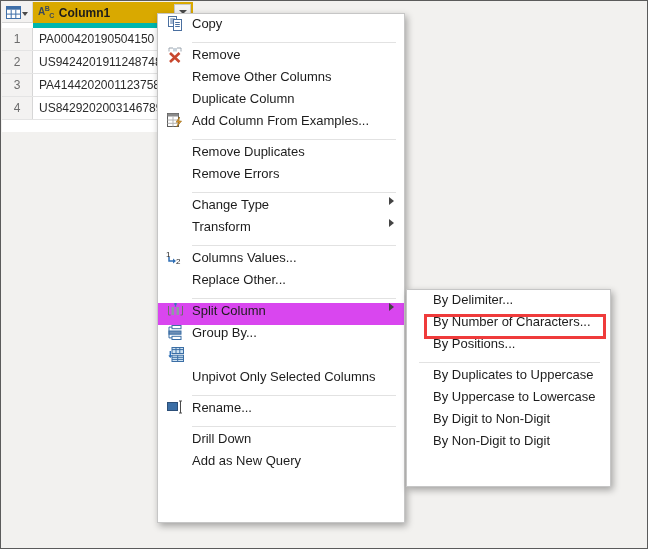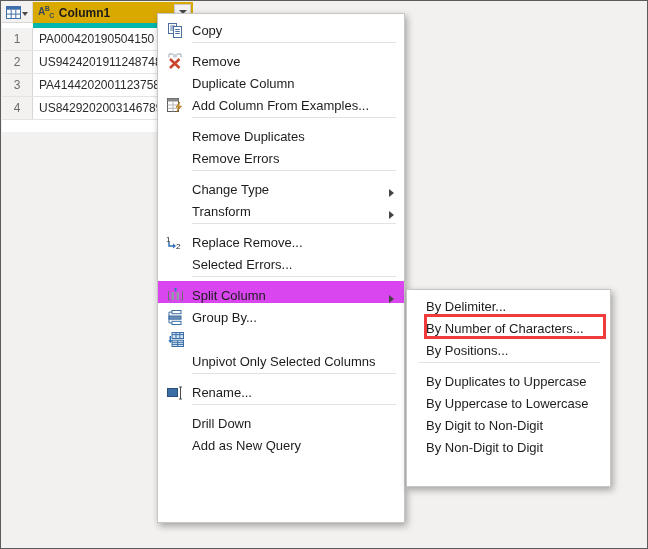--- a/index.html
+++ b/index.html
@@ -161,21 +161,21 @@
     height: 510px;
   }
   #sub-menu {
     left: 405px;
     top: 288px;
     width: 205px;
     height: 198px;
   }
   .mi {
     display: flex;
-    align-items: flex-end;
+    align-items: flex-start;
     height: 22px;
     position: relative;
     cursor: default;
     box-sizing: border-box;
   }
   .mi.hl { background: #d946ef; }
   .mi-icon {
     width: 34px;
     display: flex;
     align-items: center;
@@ -194,21 +194,21 @@
     border-top: 4px solid transparent;
     border-bottom: 4px solid transparent;
     border-left: 5px solid #444444;
   }
   .sep {
     height: 1px;
     background: #e2e2e2;
     margin: 4px 8px 4px 34px;
   }
   #sub-menu .sep { margin-left: 12px; margin-right: 10px; }
-  #sub-menu .mi-label { padding-left: 19px; }
+  #sub-menu .mi-label { padding-left: 26px; }
 
   
   #red-box {
     position: absolute;
     left: 423px;
     top: 313px;
     width: 182px;
     height: 25px;
     border: 3px solid #ef3b3b;
     box-sizing: border-box;
@@ -286,20 +286,24 @@
           <span style="display: block; line-height: 0;"><svg width="16" height="16" viewBox="0 0 16 16">
               <path d="M2 2.5v-1.5h4M14 2.5v-1.5h-4M2 2.5v2M14 2.5v2" stroke="#9aa4ae" fill="none"></path>
               <rect x="6" y="1" width="4" height="3.5" fill="#c9d2da"></rect>
               <path d="M3 6 L12.5 15 M12.5 6 L3 15" stroke="#c8472e" stroke-width="2.6" fill="none"></path>
             </svg></span>
         </span>
         <span class="mi-label">Remove</span>
       </div>
       <div class="mi">
         <span class="mi-icon"></span>
+        <span class="mi-label">Remove Other Columns</span>
+      </div>
+      <div class="mi">
+        <span class="mi-icon"></span>
         <span class="mi-label">Duplicate Column</span>
       </div>
       <div class="mi">
         <span class="mi-icon">
           <span style="display: block; line-height: 0;"><svg width="16" height="15" viewBox="0 0 16 15">
               <rect x="0.5" y="0.5" width="11" height="13" fill="#fff" stroke="#5a5a5a"></rect>
               <rect x="0.5" y="0.5" width="11" height="3" fill="#8a8a8a"></rect>
               <line x1="0.5" y1="7" x2="11.5" y2="7" stroke="#b5b5b5"></line>
               <line x1="0.5" y1="10.3" x2="11.5" y2="10.3" stroke="#b5b5b5"></line>
               <line x1="6" y1="3.5" x2="6" y2="13.5" stroke="#b5b5b5"></line>
@@ -331,25 +335,25 @@
       <div class="sep"></div>
       <div class="mi">
         <span class="mi-icon">
           <span style="display: block; line-height: 0;"><svg width="18" height="15" viewBox="0 0 18 15">
               <text x="0" y="7" font-family="Liberation Sans, sans-serif" font-size="8" fill="#222">1</text>
               <text x="10" y="14" font-family="Liberation Sans, sans-serif" font-size="8" fill="#222">2</text>
               <path d="M3 7 v4 h5" stroke="#2f6fb5" stroke-width="1.5" fill="none"></path>
               <path d="M7 8.6 L10 11 L7 13.4 z" fill="#2f6fb5"></path>
             </svg></span>
         </span>
-        <span class="mi-label">Replace Remove...</span>
-      </div>
-      <div class="mi">
-        <span class="mi-icon"></span>
-        <span class="mi-label">Selected Errors...</span>
+        <span class="mi-label">Columns Values...</span>
+      </div>
+      <div class="mi">
+        <span class="mi-icon"></span>
+        <span class="mi-label">Replace Other...</span>
       </div>
       <div class="sep"></div>
       <div class="mi hl">
         <span class="mi-icon">
           <span style="display: block; line-height: 0;"><svg width="17" height="15" viewBox="0 0 17 15">
               <path d="M1.5 3 v9 h2" stroke="#6d6d6d" fill="none"></path>
               <path d="M15.5 3 v9 h-2" stroke="#6d6d6d" fill="none"></path>
               <rect x="4.5" y="4" width="2.6" height="8" fill="#8f9aa5"></rect>
               <rect x="9.5" y="4" width="2.6" height="8" fill="#8f9aa5"></rect>
               <path d="M8.5 0.5 v3.2" stroke="#3b78b5" stroke-width="1.3"></path>

